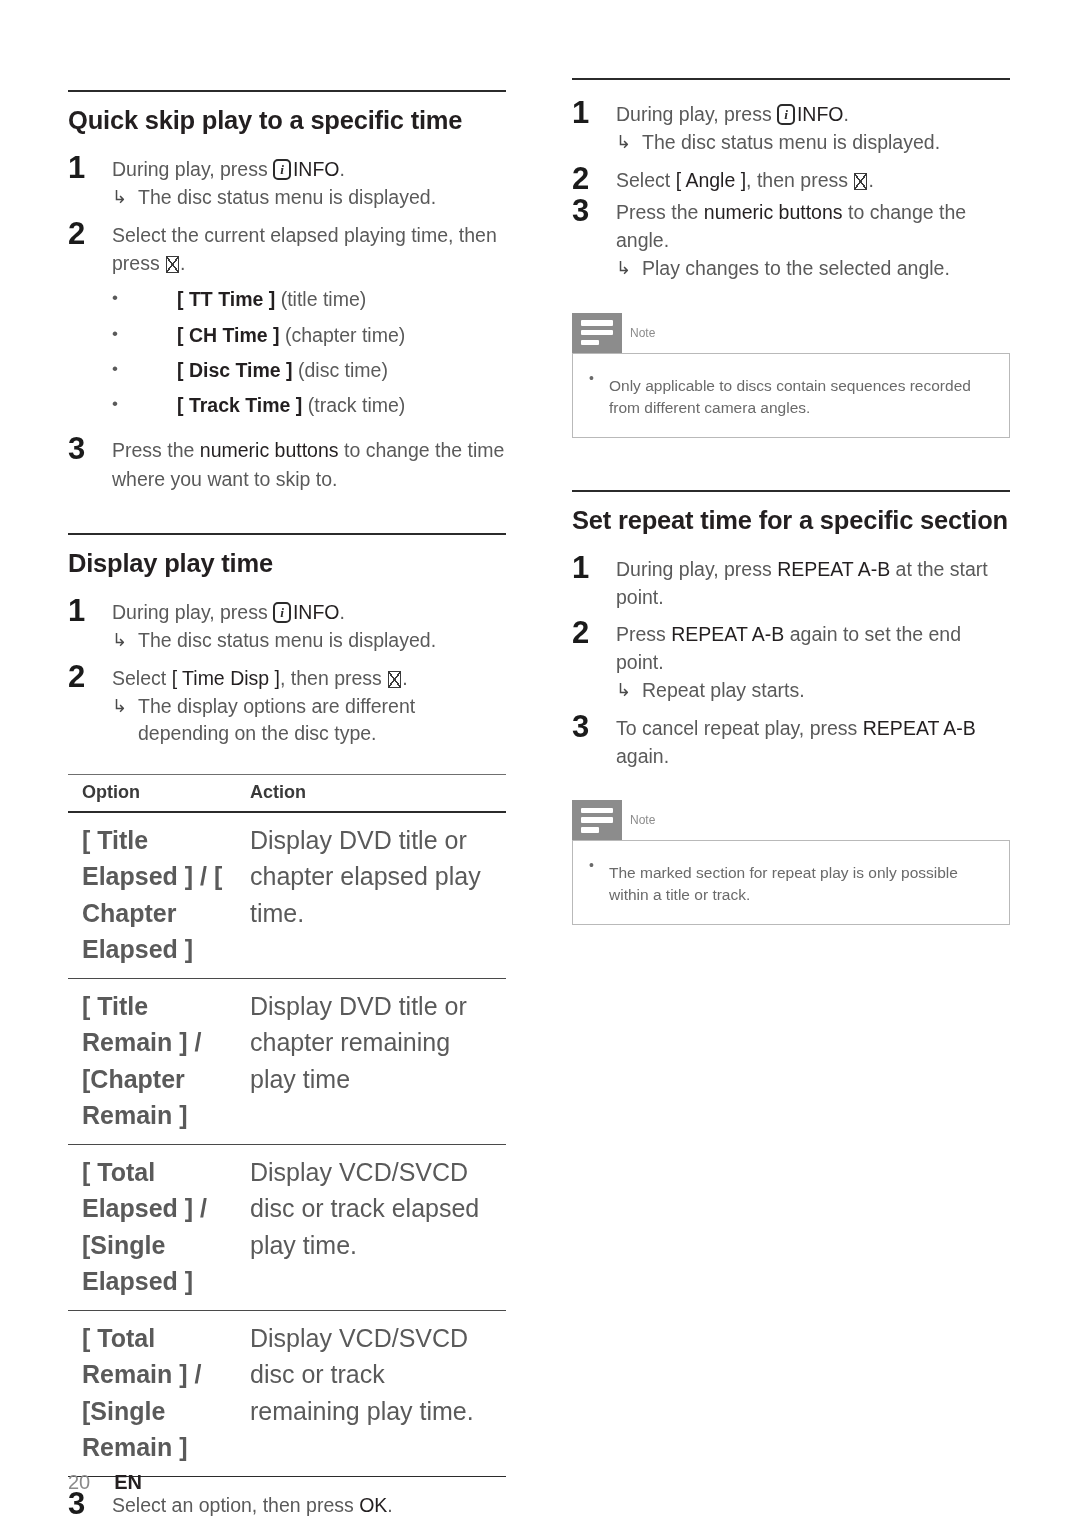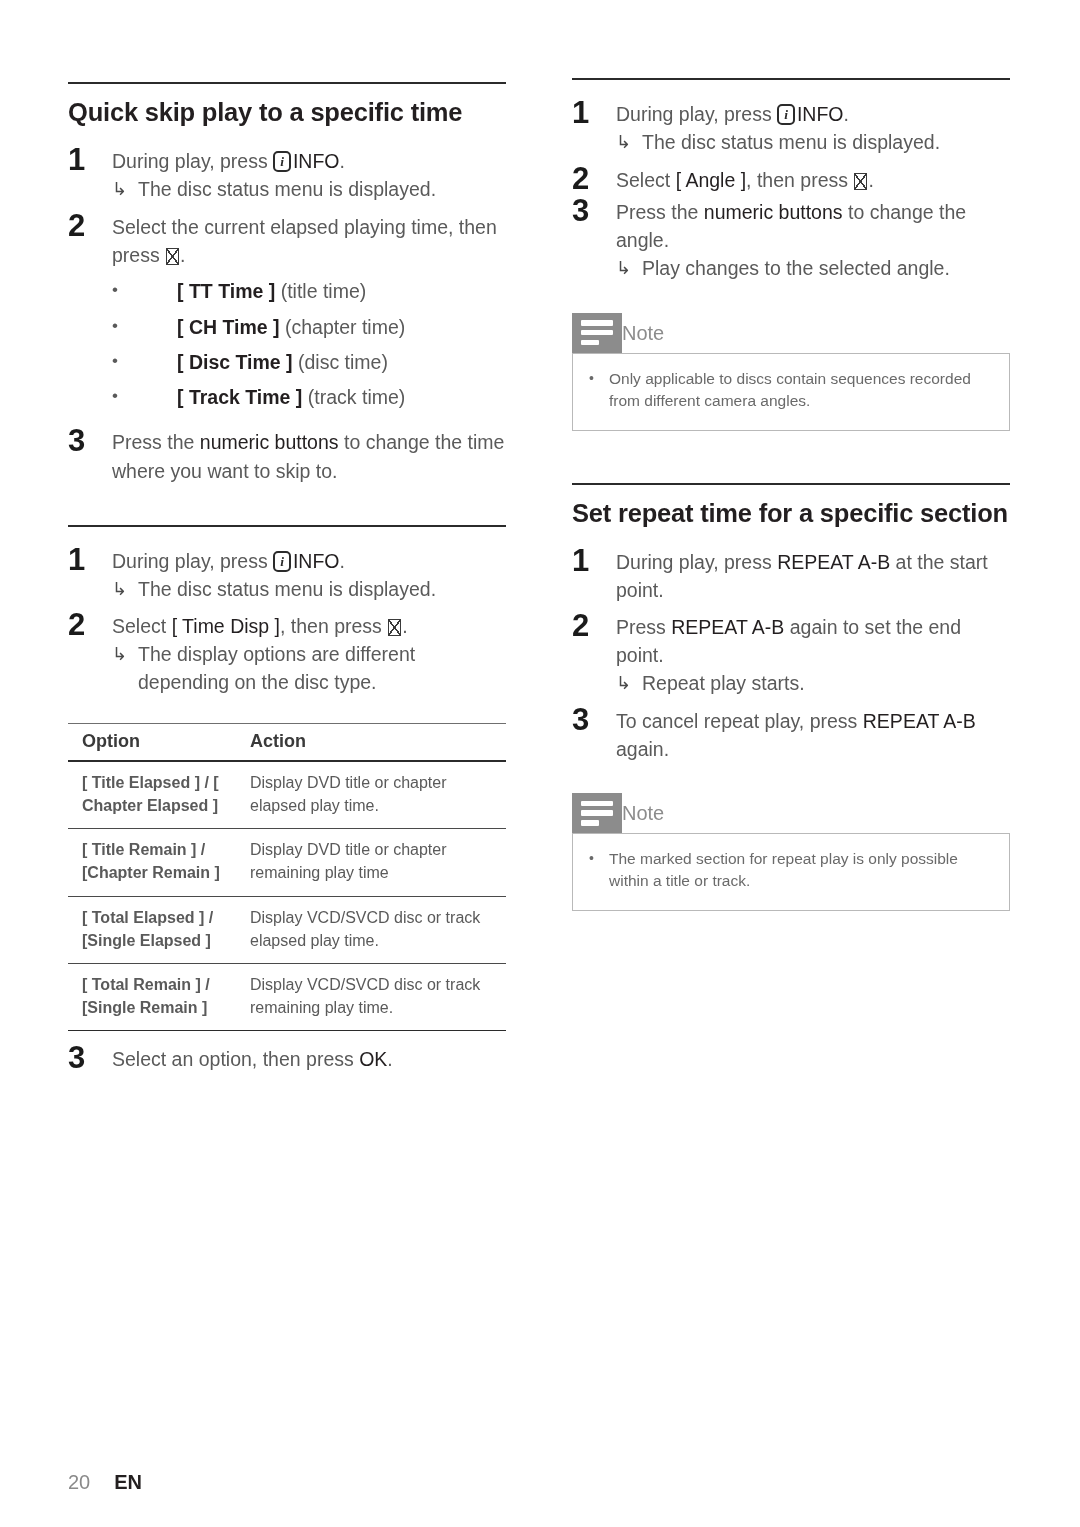--- a/index.html
+++ b/index.html
@@ -21,21 +21,21 @@
     left: 0; top: 0;
     width: 1080px;
     height: 1527px;
     overflow: hidden;
   }
 
   .col {
     position: absolute;
     width: 438px;
   }
-  .col-left  { left: 68px;  top: 82px; }
+  .col-left  { left: 68px;  top: 90px; }
   .col-right { left: 572px; top: 78px; }
 
   
   .section { margin-bottom: 0; }
   .rule {
     border-top: 2.2px solid #2b2b2b;
     width: 100%;
     margin: 0;
   }
   h2.heading {
@@ -165,21 +165,21 @@
     text-align: left;
     font-size: 18px;
     font-weight: bold;
     color: #3a3a3a;
     padding: 7px 6px 8px 14px;
     border-top: 1.4px solid #6f6f6f;
     border-bottom: 2.4px solid #2b2b2b;
     vertical-align: top;
   }
   table.opt-table td {
-    font-size: 16px;
+    font-size: 25px;
     line-height: 1.45;
     color: #5a5a5a;
     padding: 9px 6px 11px 14px;
     border-bottom: 1.5px solid #4a4a4a;
     vertical-align: top;
   }
   table.opt-table tr:last-child td {
     border-bottom: 1.8px solid #2b2b2b;
   }
   td.cell-opt {
@@ -213,23 +213,23 @@
     display: block;
     background: #ffffff;
     height: 5.5px;
     margin: 2.2px 0;
     border-radius: 1px;
   }
   .note-icon i.b1 { width: 32px; }
   .note-icon i.b2 { width: 32px; }
   .note-icon i.b3 { width: 18px; }
   .note-label {
-    font-size: 20px;
+    font-size: 12px;
     color: #8c8c8c;
-    padding-left: 0;
+    padding-left: 8px;
     line-height: 1;
   }
   .note-body {
     border: 1px solid #b9b9b9;
     border-top: 1px solid #b9b9b9;
     padding: 14px 16px 18px 16px;
     box-sizing: border-box;
   }
   .note-body ul {
     list-style: none;
@@ -241,21 +241,21 @@
     align-items: flex-start;
     font-size: 15.5px;
     line-height: 1.42;
     color: #6a6a6a;
   }
   .note-body .dot {
     flex: 0 0 20px;
     font-size: 14px;
     line-height: 1.5;
   }
-  .note-body .ntext { flex: 1 1 auto; }
+  .note-body .ntext { flex: 1 1 auto; margin-top: 7px; }
 
   
   .footer {
     position: absolute;
     left: 68px;
     top: 1443px;
     display: flex;
     align-items: baseline;
     margin-top: 28px;
   }
@@ -324,20 +324,21 @@
           <div class="step-body">
             <span>Press the </span><span class="bold">numeric buttons</span><span> to change the time where you want to skip to.</span>
           </div>
         </div>
 
       </div>
     </div>
 
     <div class="section" style="margin-top:40px;">
       <div class="rule"></div>
+      <h2 class="heading">Display play time</h2>
 
       <div class="steps">
 
         <div class="step">
           <div class="step-num">1</div>
           <div class="step-body">
             <span>During play, press </span><span class="keyicon">i</span><span class="bold">INFO</span><span>.</span>
             <div class="result">
               <span class="arrow">↳</span>
               <span class="rtext">The disc status menu is displayed.</span>

